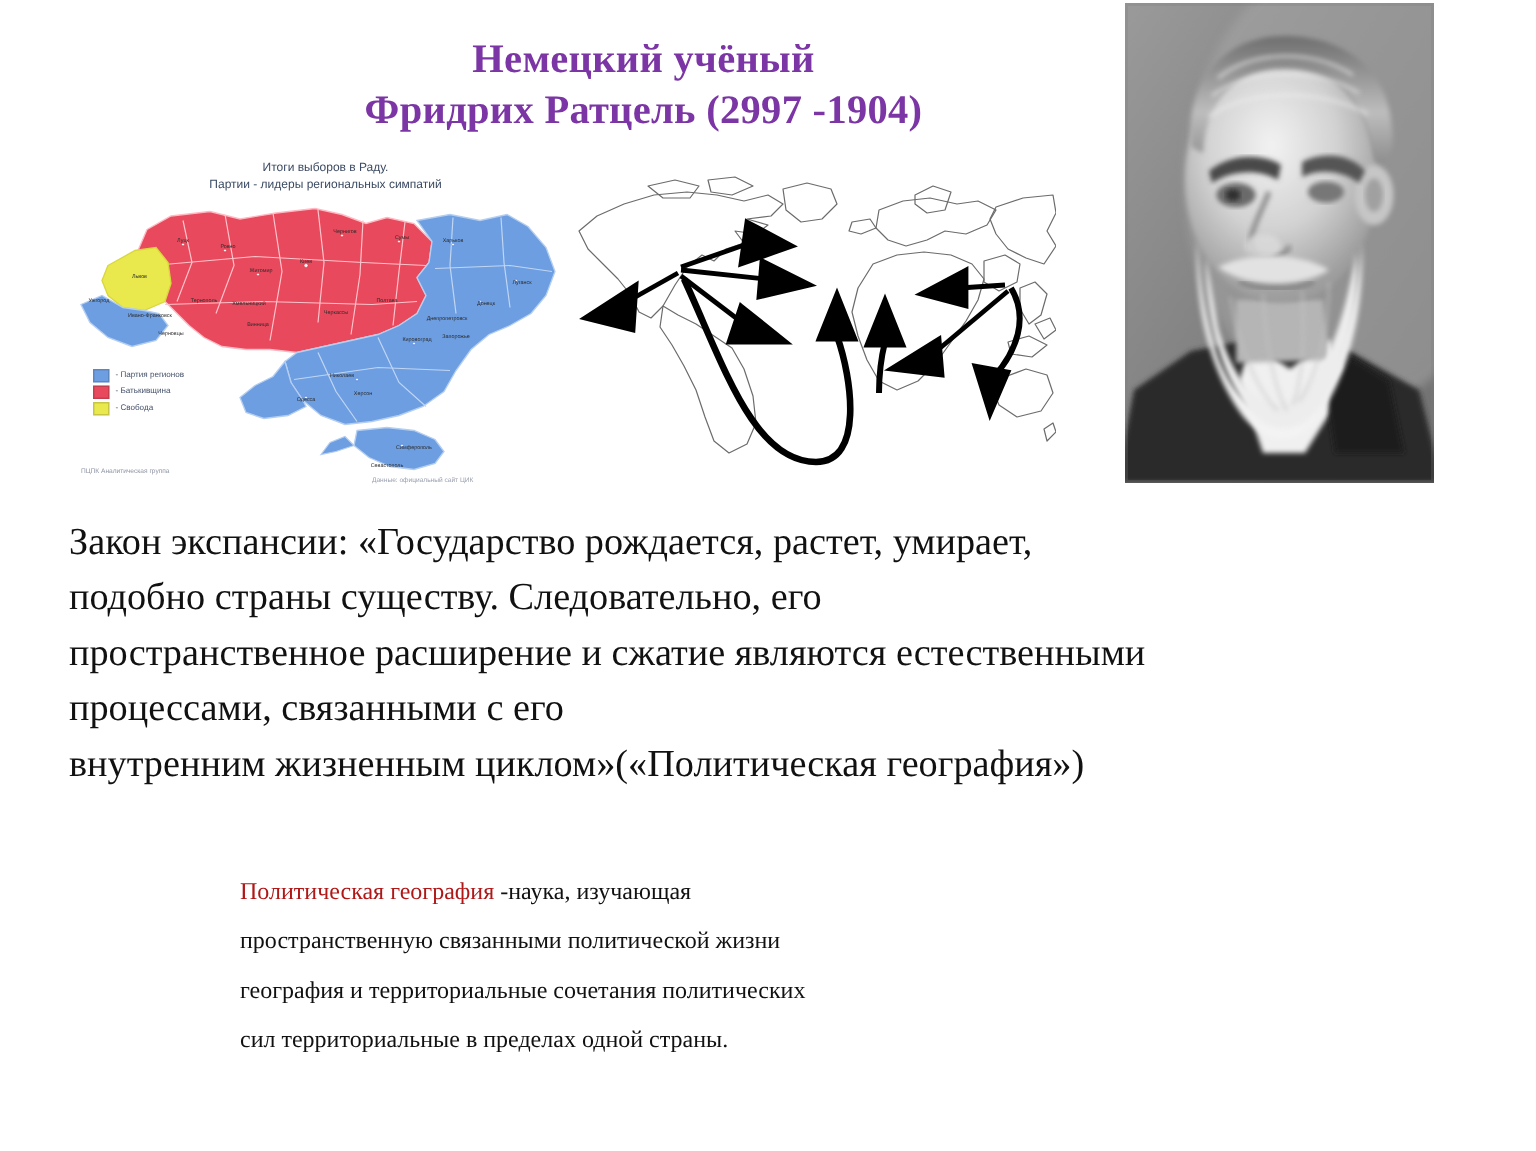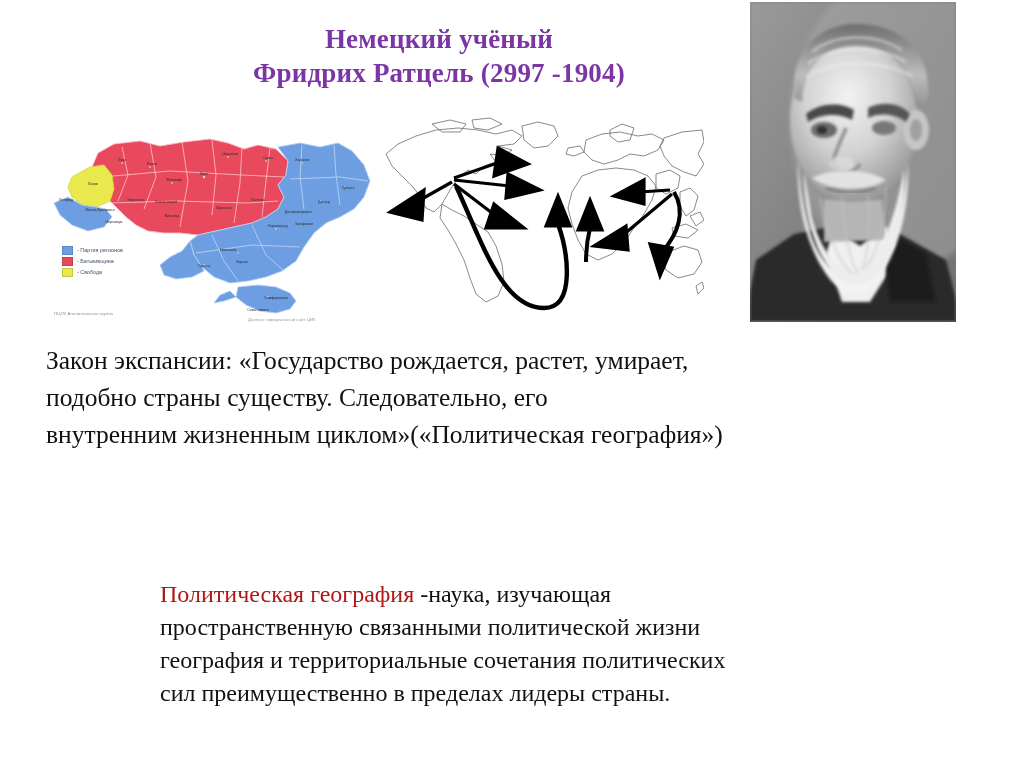--- a/index.html
+++ b/index.html
@@ -13,21 +13,21 @@
     width: 1024px;
     height: 767px;
     background: #ffffff;
     overflow: hidden;
     font-family: "Liberation Serif", "DejaVu Serif", serif;
   }
 
   
   .title-block {
     position: absolute;
-    left: 174px;
+    left: 164px;
     top: 22px;
     width: 530px;
     text-align: center;
     color: #7B35A5;
     font-weight: bold;
     font-size: 27px;
     line-height: 34px;
     letter-spacing: 0.2px;
   }
   .title-line { display: block; white-space: nowrap; }
@@ -120,38 +120,42 @@
   }
   .quote-block .ln { display: block; white-space: nowrap; margin-left: 12px; }
 
   
   .def-block {
     position: absolute;
     left: 160px;
     top: 578px;
     width: 850px;
     color: #111111;
-    font-size: 24px;
+    font-size: 16px;
     line-height: 33px;
   }
   .def-block .ln { display: block; white-space: nowrap; }
   .term { color: #B01818; }
 </style>
 </head>
 <body>
 
 <div class="slide">
 
   <div class="title-block">
     <span class="title-line">Немецкий учёный</span>
     <span class="title-line">Фридрих Ратцель (2997 -1904)</span>
   </div>
 
   <div class="ukr-map">
 
+    <div class="ukr-caption">
+      <span>Итоги выборов в Раду.</span>
+      <span>Партии - лидеры региональных симпатий</span>
+    </div>
 
     <svg class="ukr-svg" width="330" height="228" viewBox="0 0 330 228" aria-hidden="true">
 
       <path d="M46 48 L62 39 L88 36 L108 41 L132 37 L158 34 L176 38 L192 44
                L206 40 L224 44 L236 56 L234 70 L226 80 L232 92 L226 104
                L214 112 L200 118 L182 122 L164 126 L146 130 L128 128
                L112 128 L96 126 L84 120 L74 112 L66 104 L58 96 L50 86
                L44 74 L40 62 Z" fill="#e8495c" stroke="#ffb9c2" stroke-width="0.9"></path>
 
       <g stroke="#ffc3cb" stroke-width="0.8" fill="none">
@@ -422,23 +426,25 @@
         <path d="M136 186 C 136 218, 128 248, 116 266"></path>
       </g>
 
       <rect width="206" height="320" fill="none" stroke="#7a7a7a" stroke-width="4" opacity=".25"></rect>
     </svg>
   </div>
 
   <div class="quote-block">
     <span class="ln">Закон экспансии: «Государство рождается, растет, умирает,</span>
     <span class="ln">подобно страны существу. Следовательно, его</span>
+    <span class="ln">пространственное расширение и сжатие являются естественными</span>
+    <span class="ln">процессами, связанными с его</span>
     <span class="ln">внутренним жизненным циклом»(«Политическая география»)</span>
   </div>
 
   <div class="def-block">
     <span class="ln"><span class="term">Политическая география</span><span> -наука, изучающая</span></span>
     <span class="ln">пространственную связанными политической жизни</span>
     <span class="ln">география и территориальные сочетания политических</span>
-    <span class="ln">сил преимущественно в пределах лидеры страны.</span>
+    <span class="ln">сил территориальные в пределах одной страны.</span>
   </div>
 
 </div>
 
 </body></html>

